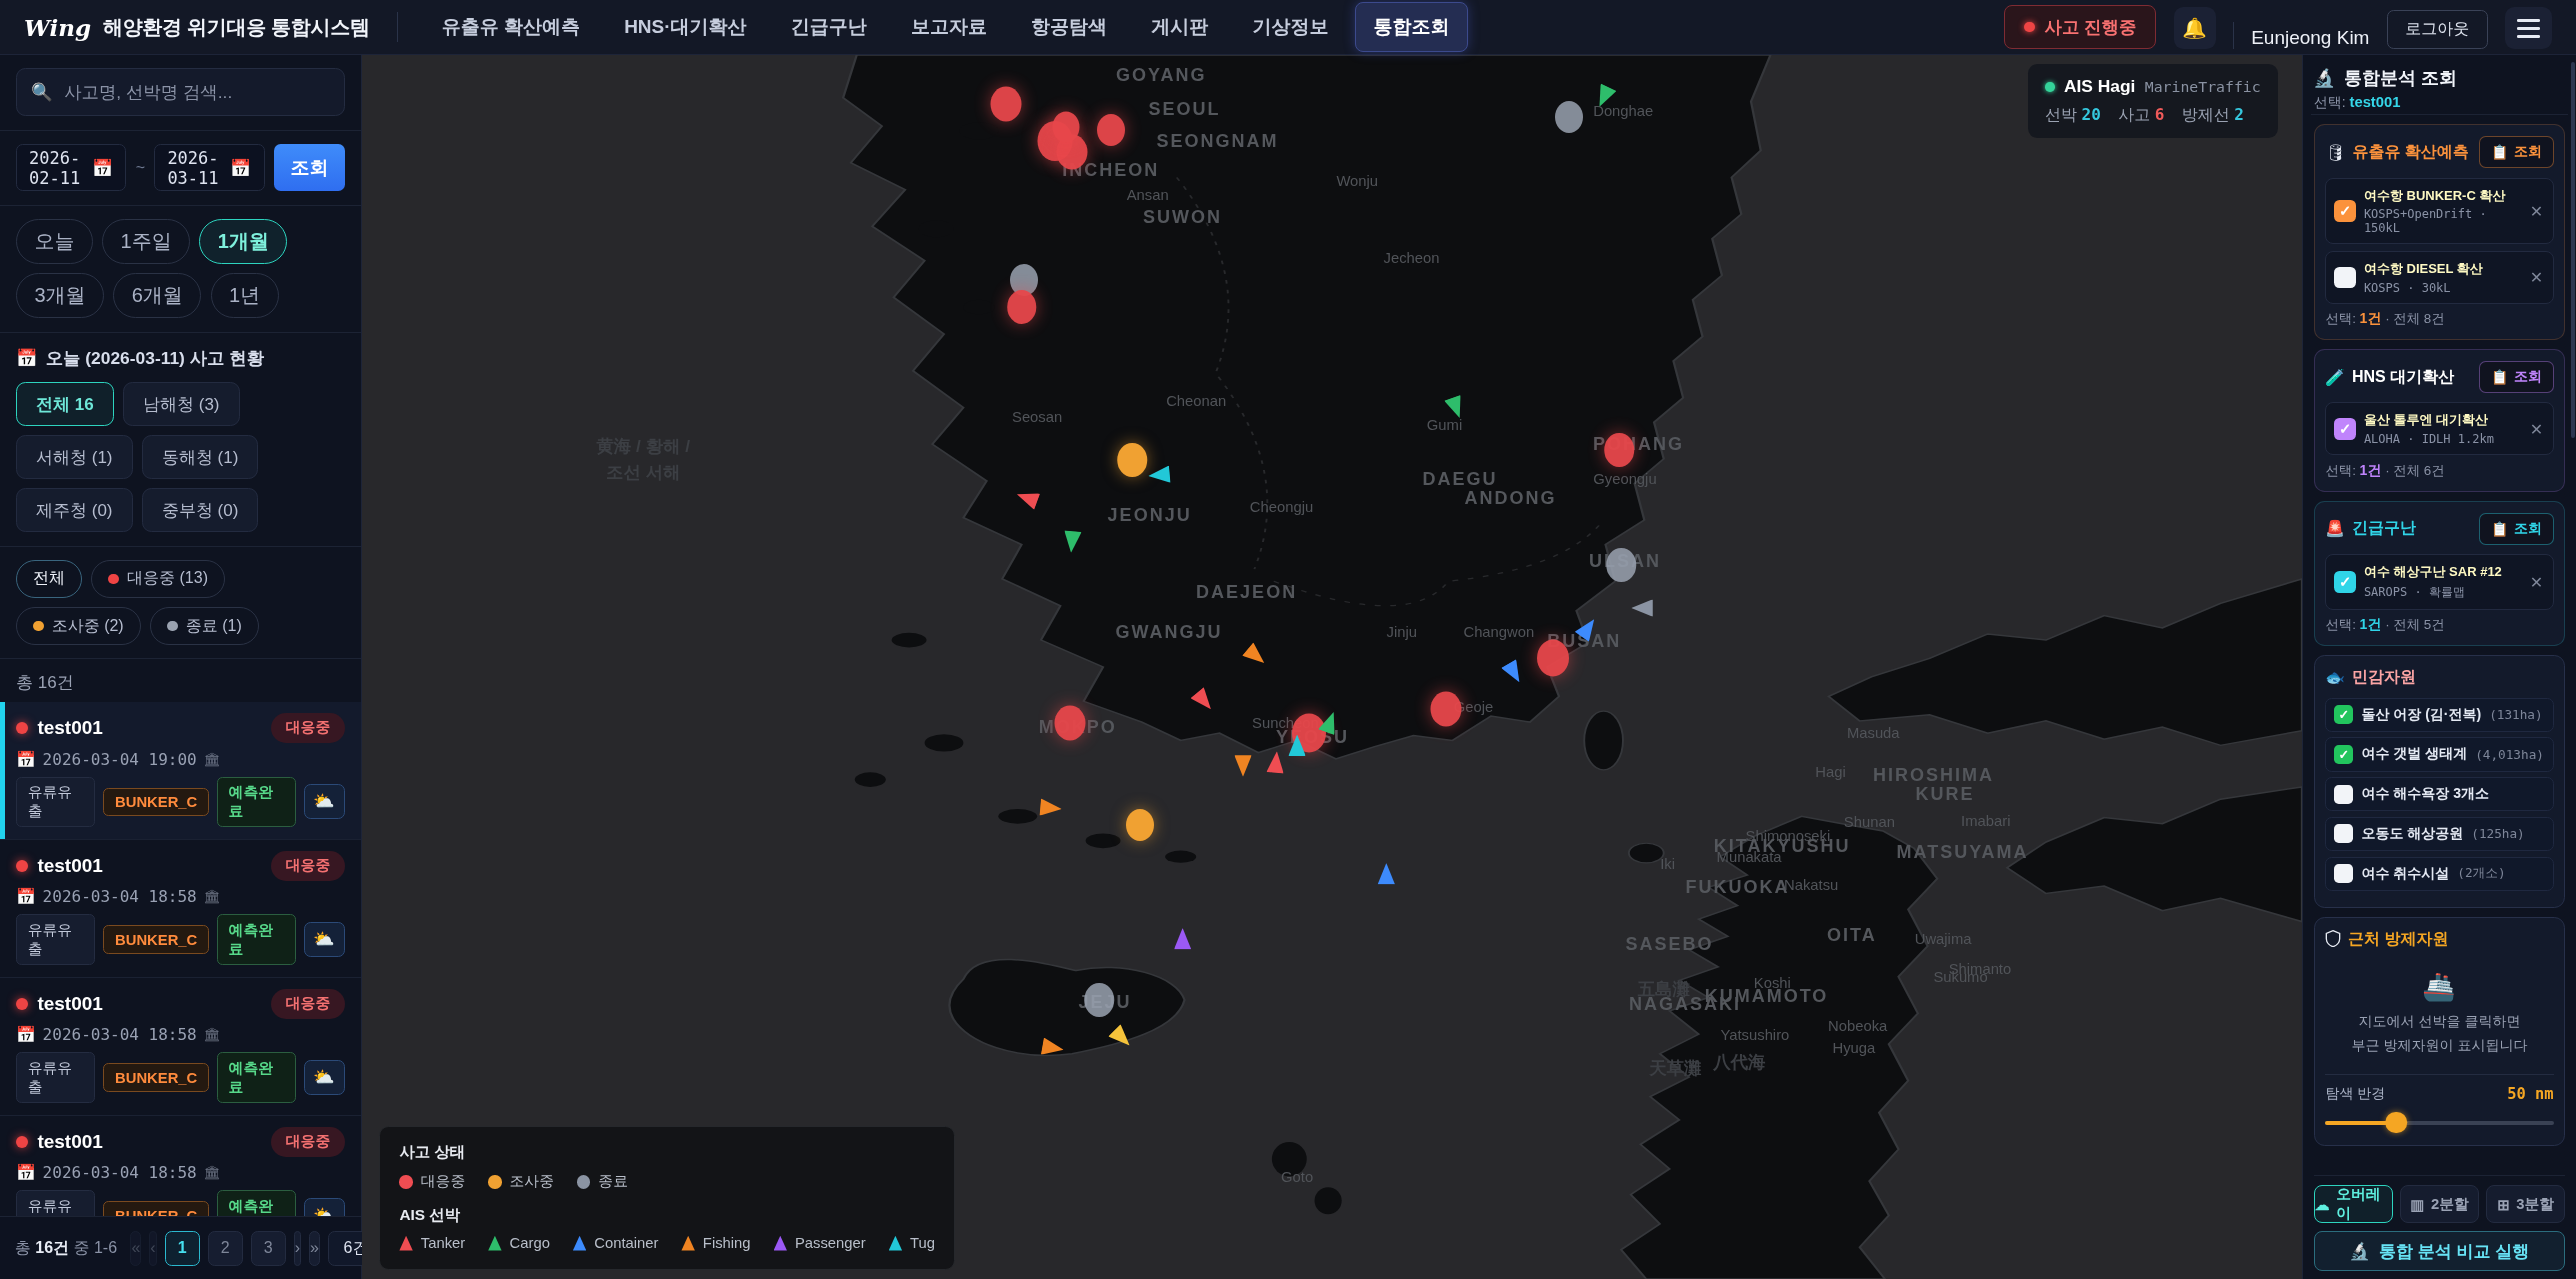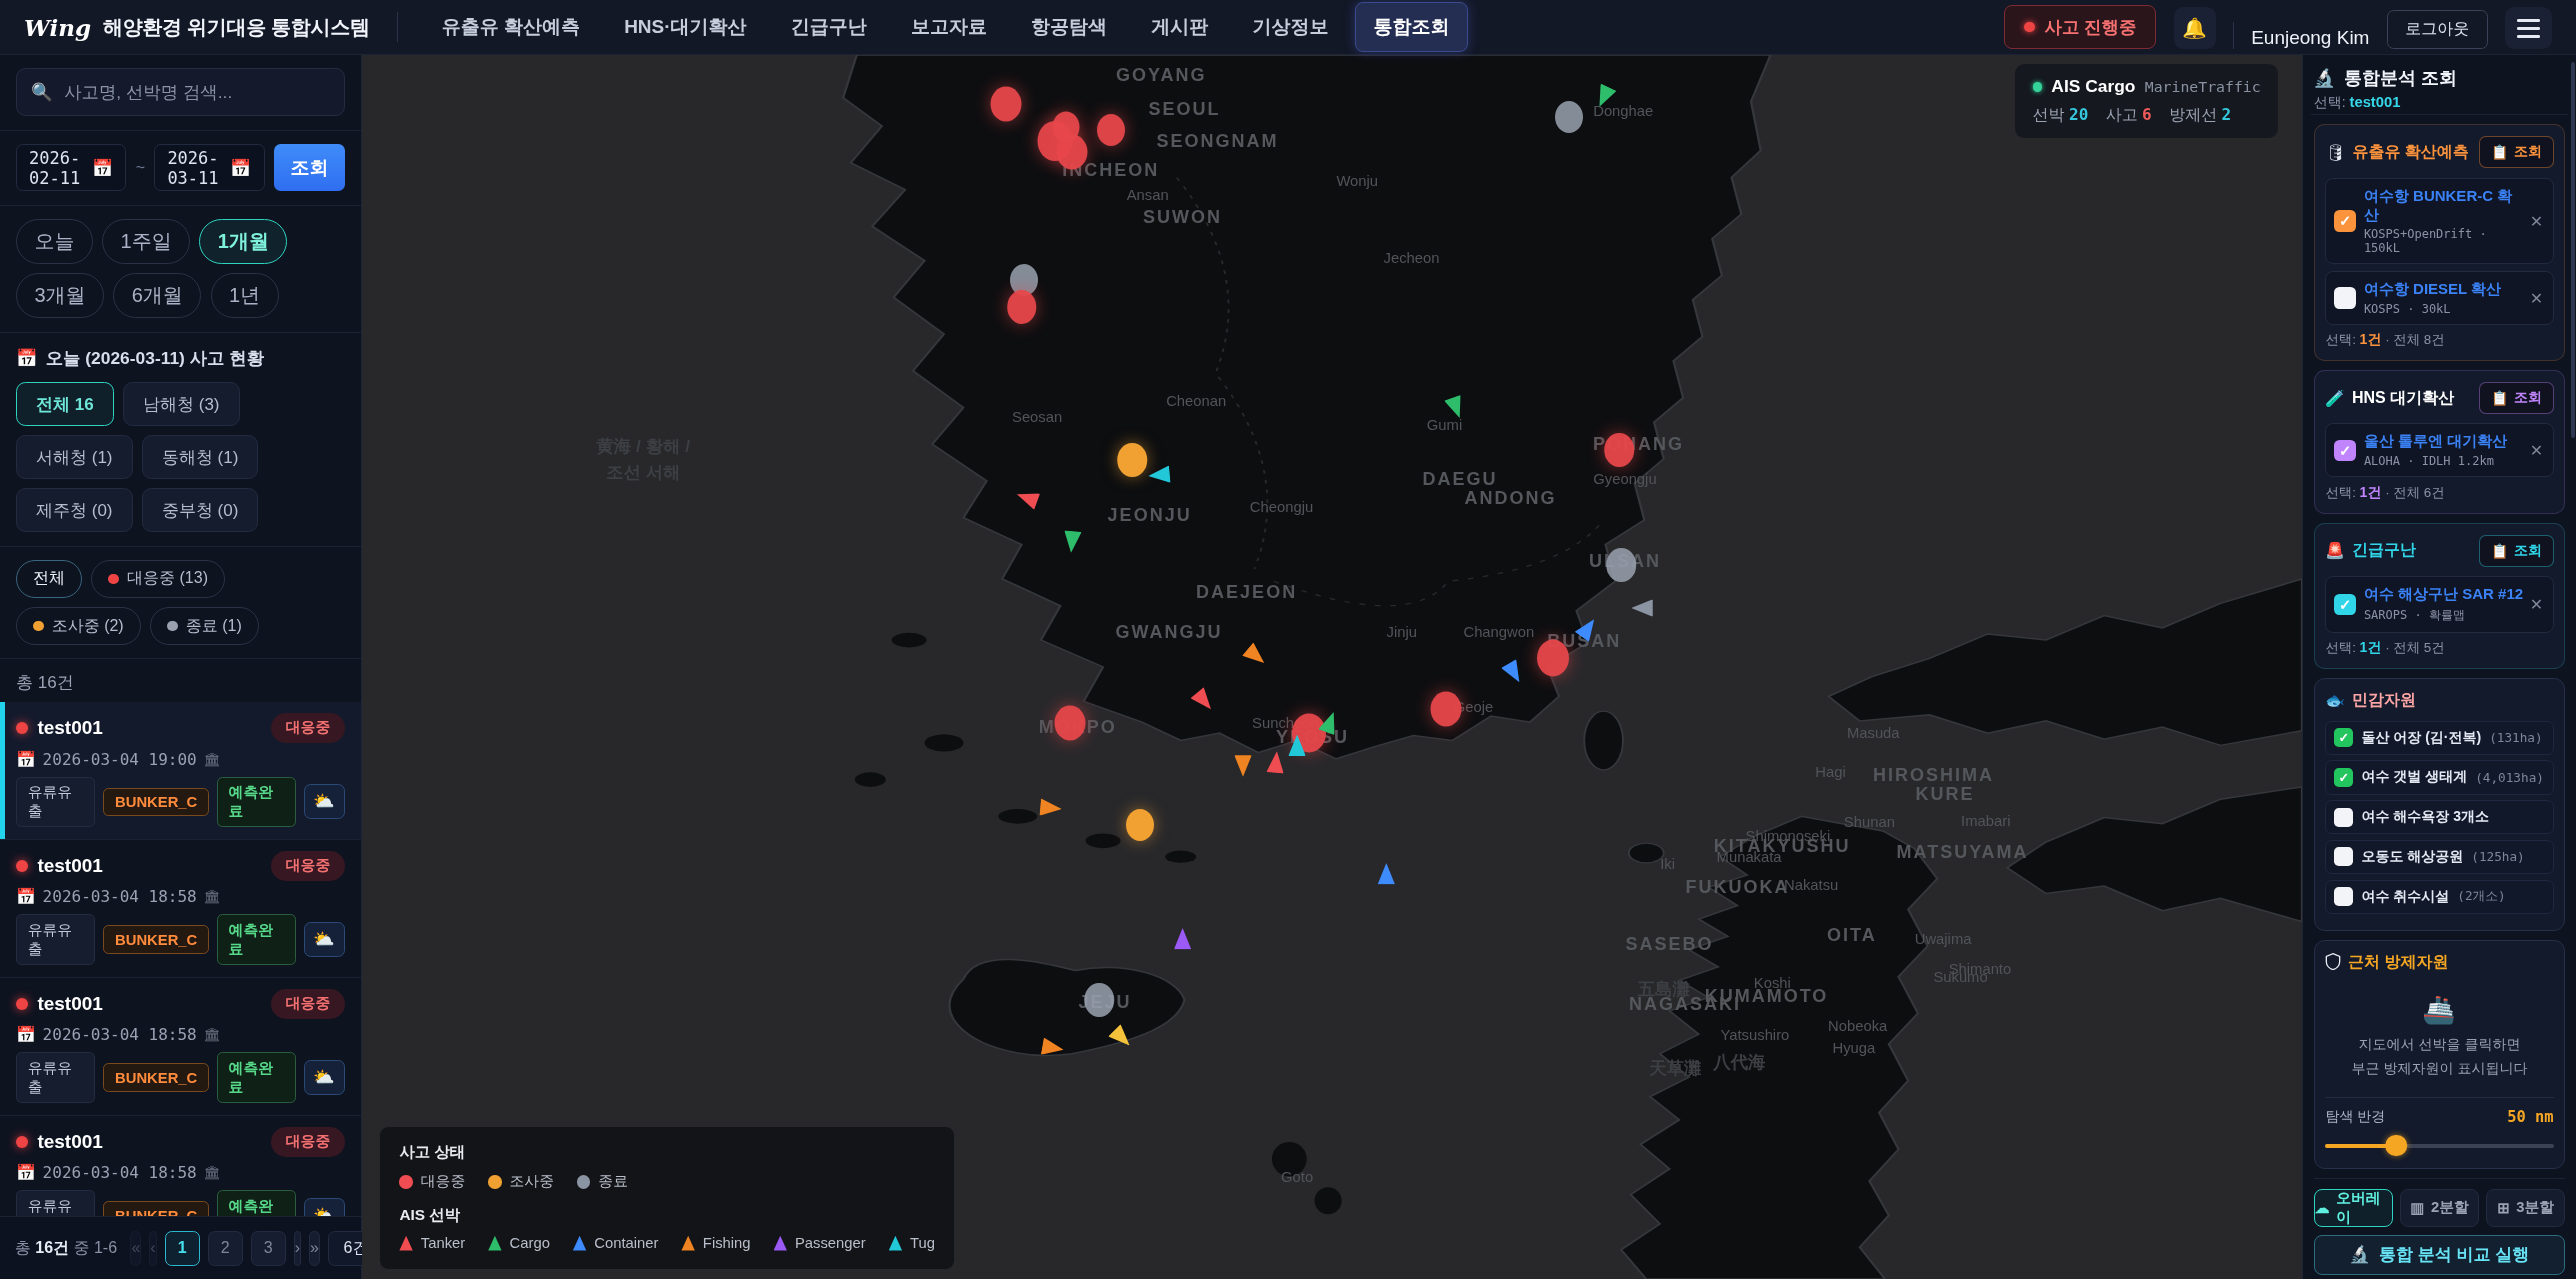--- a/index.html
+++ b/index.html
@@ -108,21 +108,21 @@
   .pn-selected b { color:#35d6e8; font-size:14.8px; }
   .pn-divider { height:0.7px; background:#1c2334; margin:2.7px -2.7px 0; }
   .card { background:#131a2b; border:0.7px solid #27304a; border-radius:10.7px; padding:10.7px; }
   .card-head { display:flex; align-items:center; gap:6.7px; margin-bottom:9.4px; }
   .card-title { font-size:16px; font-weight:bold; }
   .q-btn { margin-left:auto; display:flex; align-items:center; gap:5.4px; font-size:14px; font-weight:bold;
     border-radius:6.7px; padding:6px 10.7px; background:#10131f; cursor:pointer; }
   .an-item { position:relative; background:#0f1524; border:0.7px solid #222a40; border-radius:8px; padding:8px 27px 8px 8px; display:flex; gap:8px; align-items:center; margin-bottom:6.7px; }
   .cbx { width:21.5px; height:21.5px; border-radius:5.4px; flex:none; display:flex; align-items:center; justify-content:center; font-size:14.8px; color:#fff; font-weight:bold; }
   .cbx.off { background:#f2f4f8; }
-  .an-tt { font-size:15px; font-weight:bold; color:#3b82f6; }
+  .an-tt { font-size:13px; font-weight:bold; color:#fef9c3; }
   .an-sub { font-size:12px; color:#8a92a6; font-family:"DejaVu Sans Mono", monospace; margin-top:2.7px; }
   .an-x { position:absolute; right:9.4px; top:50%; transform:translateY(-50%); color:#7e8699; font-size:16px; cursor:pointer; }
   .card-foot { font-size:13.4px; color:#8a92a6; margin-top:2.7px; }
   .card-foot b { font-size:14px; }
   .sv-item { display:flex; align-items:center; gap:8px; background:#10182a; border:0.7px solid #1f2840; border-radius:6.7px; padding:6.7px 8px; margin-bottom:5.4px; font-size:14px; color:#e4e9f3; font-weight:bold; }
   .sv-item .meta { color:#7e8699; font-weight:normal; font-family:"DejaVu Sans Mono", monospace; font-size:12.7px; }
   .sv-cbx { width:19px; height:19px; border-radius:4.7px; flex:none; display:flex; align-items:center; justify-content:center; font-size:12.7px; color:#fff; }
   .sv-cbx.on { background:#22c55e; }
   .sv-cbx.off { background:#f2f4f8; }
   .nb-empty { text-align:center; padding:12px 0 5.4px; }
@@ -458,21 +458,21 @@
       <div class="ship" style="left: 35.5%; top: 61.5%; background: rgb(240, 132, 34); transform: translate(-50%, -50%) rotate(95deg);"></div>
       <div class="ship" style="left: 52.8%; top: 66.9%; background: rgb(61, 139, 253); transform: translate(-50%, -50%) rotate(0deg);"></div>
       <div class="ship" style="left: 42.3%; top: 72.2%; background: rgb(155, 89, 245); transform: translate(-50%, -50%) rotate(0deg);"></div>
       <div class="ship" style="left: 39.2%; top: 80.3%; background: rgb(245, 195, 59); transform: translate(-50%, -50%) rotate(135deg);"></div>
       <div class="ship" style="left: 35.6%; top: 81.1%; background: rgb(240, 132, 34); transform: translate(-50%, -50%) rotate(100deg);"></div>
     </div>
 
   <div id="ais-chip">
     <div class="ais-r1">
       <span class="ais-dot"></span>
-      <span class="ais-title">AIS Cargo</span>
+      <span class="ais-title">AIS Hagi</span>
       <span class="ais-src">MarineTraffic</span>
     </div>
     <div class="ais-r2" id="ais-stats">
         <span><span>선박 </span><b style="color: rgb(53, 199, 221);">20</b></span>
         <span><span>사고 </span><b style="color: rgb(239, 90, 90);">6</b></span>
         <span><span>방제선 </span><b style="color: rgb(53, 199, 221);">2</b></span>
       </div>
   </div>
 
   <div id="legend">

